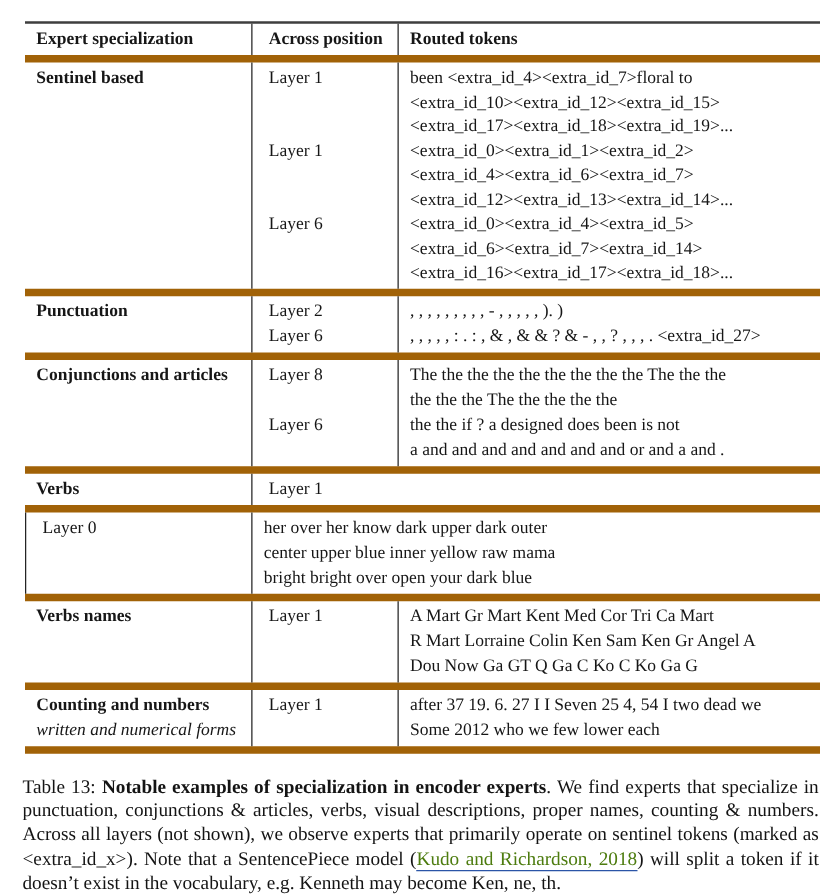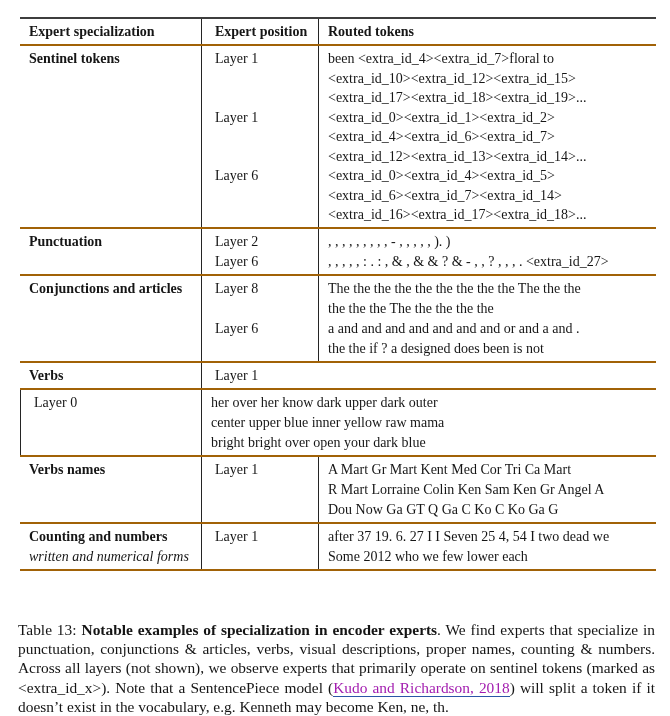--- a/index.html
+++ b/index.html
@@ -4,63 +4,63 @@
 <style>
   html,body { margin:0; padding:0; background:#ffffff; }
   .page {
     position:relative; width:670px; height:716px; background:#ffffff;
     font-family:"Liberation Serif","DejaVu Serif",serif; color:#161616;
     overflow:hidden;
   }
   .tbl { position:absolute; left:20px; top:17px; width:636px; }
   .sec {
     display:grid; grid-template-columns:181px 117px 338px;
-    border-bottom:2px solid #a16207;
+    border-bottom:6px solid #a16207;
     font-family:Liberation Serif, serif;
   }
   .sec.head { border-top:2px solid #3e3e3e; }
   .c  { padding-top:3px; padding-bottom:2px; }
   .c1 { padding-left:9px;  padding-right:4px; }
   .c2 { border-left:1px solid #242424; padding-left:13px; }
   .c3 { border-left:1px solid #242424; padding-left:9px; padding-right:2px; }
   .ln { height:20px; line-height:20px; font-size:14px; white-space:nowrap; }
   .dense .ln { height:19.5px; line-height:19.5px; }
   .b  { font-weight:bold; }
   .it { font-style:italic; }
   .caption {
     position:absolute; left:18px; top:620px; width:637px;
     font-size:15.4px; line-height:19.2px; text-align:justify; color:#141414;
   }
   .caption .lbl { margin-right:5px; }
   .cite {
-    color:#a21caf; text-decoration:none; cursor:pointer;
+    color:#4d7c0f; text-decoration:none; cursor:pointer;
     border-bottom:1.5px solid #2b55a7;
   }
 </style>
 </head>
 <body>
 
 <div class="page">
   <div class="tbl">
 
     <div class="sec head">
       <div class="c c1">
         <div class="ln b">Expert specialization</div>
       </div>
       <div class="c c2">
-        <div class="ln b">Expert position</div>
+        <div class="ln b">Across position</div>
       </div>
       <div class="c c3">
         <div class="ln b">Routed tokens</div>
       </div>
     </div>
 
     <div class="sec dense">
       <div class="c c1">
-        <div class="ln b">Sentinel tokens</div>
+        <div class="ln b">Sentinel based</div>
       </div>
       <div class="c c2">
         <div class="ln">Layer 1</div>
         <div class="ln"></div>
         <div class="ln"></div>
         <div class="ln">Layer 1</div>
         <div class="ln"></div>
         <div class="ln"></div>
         <div class="ln">Layer 6</div>
       </div>
@@ -96,22 +96,22 @@
         <div class="ln b">Conjunctions and articles</div>
       </div>
       <div class="c c2">
         <div class="ln">Layer 8</div>
         <div class="ln"></div>
         <div class="ln">Layer 6</div>
       </div>
       <div class="c c3">
         <div class="ln">The the the the the the the the the The the the</div>
         <div class="ln">the the the The the the the the</div>
+        <div class="ln">the the if ? a designed does been is not</div>
         <div class="ln">a and and and and and and and or and a and .</div>
-        <div class="ln">the the if ? a designed does been is not</div>
       </div>
     </div>
 
     <div class="sec">
       <div class="c c1">
         <div class="ln b">Verbs</div>
       </div>
       <div class="c c2">
         <div class="ln">Layer 1</div>
       </div>

